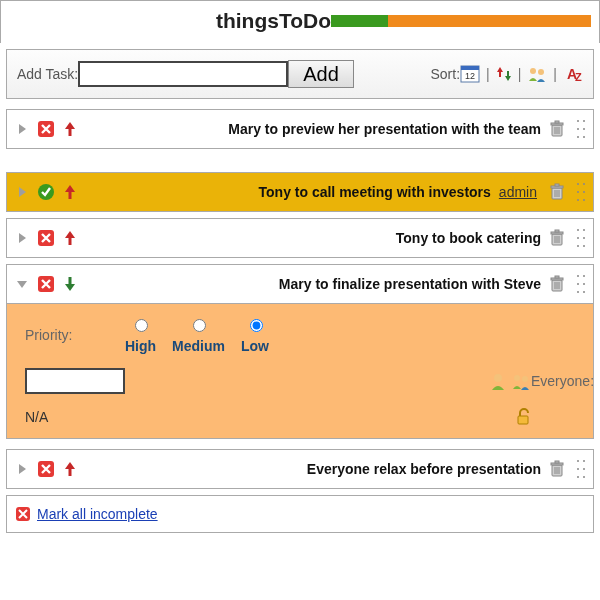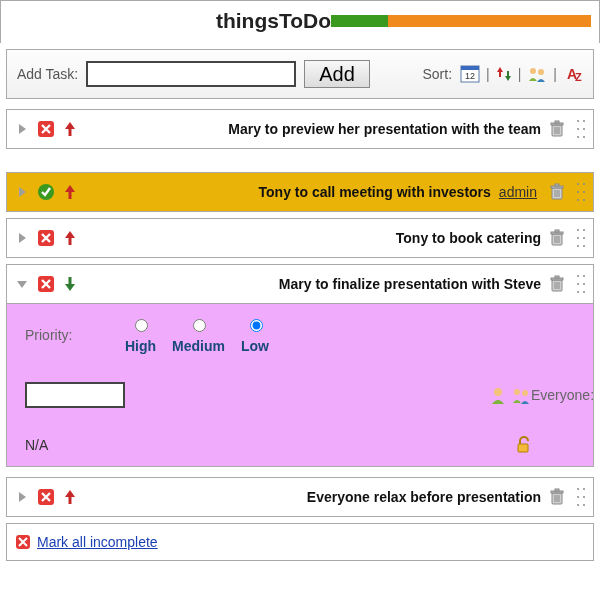--- a/index.html
+++ b/index.html
@@ -29,21 +29,20 @@
     display: flex;
     height: 12px;
     width: 260px;
   }
   .progress .done { background: #3a9a1f; }
   .progress .left { background: #f08a1c; }
 
   .addbar {
     display: flex;
     align-items: center;
-    gap: 8px;
     border: 1px solid #aaa;
     padding: 10px 10px;
     margin: 6px 6px 10px 6px;
     background: linear-gradient(#fdfdfd,#f1f1f1);
   }
   .addbar .lbl { color: #555; }
   .addbar input.addinput {
     flex: 1;
     max-width: 210px;
     height: 26px;
@@ -86,23 +85,23 @@
   .drag-handle span { display: block; width: 2px; height: 2px; background: #888; border-radius: 50%; }
   .drag-handle { flex-wrap: wrap; height: 18px; align-content: space-between; justify-content: space-between; flex-direction: row; }
 
   .details {
     border: 1px solid #aaa;
     border-top: none;
     margin: -6px 6px 10px 6px;
     padding: 12px 12px 12px 18px;
     display: grid;
     grid-template-columns: 100px 1fr 50px;
-    row-gap: 28px;
+    row-gap: 14px;
     align-items: center;
-    background: #f0abfc;
+    background: #fdba74;
   }
   .details .flabel { color: #666; }
   .prio-opts { display: flex; align-items: center; gap: 16px; font-weight: bold; color: #1a4a7a; }
   .prio-opts label { display: flex; align-items: center; gap: 6px; flex-direction: column; }
   .assign-row input {
     width: 100%; height: 26px; border: 2px solid #444; padding: 2px 4px;
   }
   .assign-icns { display: flex; gap: 4px; justify-content: flex-end; }
 
   .footer {

